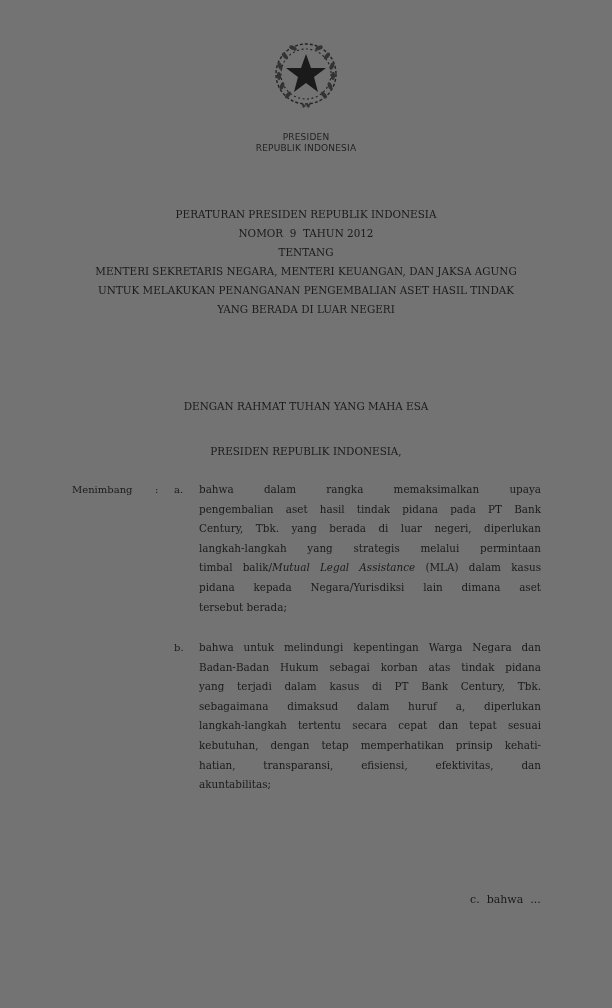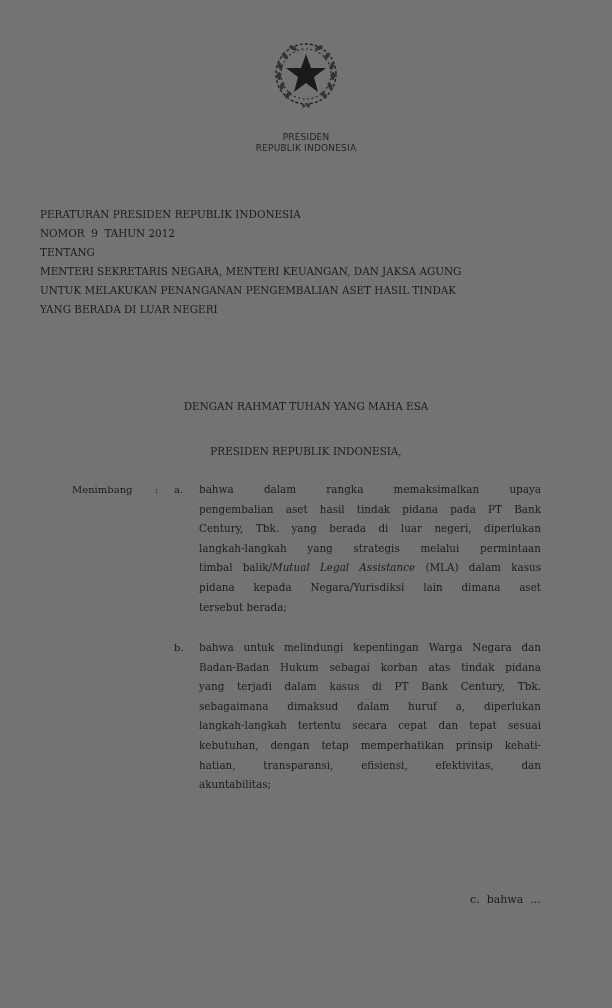--- a/index.html
+++ b/index.html
@@ -4,21 +4,21 @@
   <style>
     html, body { margin:0; padding:0; background:#ffffff; }
     body { width:612px; height:1008px; position:relative; overflow:hidden; color:#1a1a1a;
            font-family:"DejaVu Serif", "Liberation Serif", serif; }
     .page { position:absolute; left:0; top:0; width:612px; height:1008px; background:#737373; }
     .emblem { position:absolute; left:271px; top:36px; width:70px; height:92px; }
     .emblem-caption { position:absolute; left:206px; top:132px; width:200px; text-align:center;
       font-family:"DejaVu Sans", "Liberation Sans", sans-serif; font-size:9px; line-height:11px;
       color:#222; letter-spacing:0.2px; }
     .emblem-caption div { white-space:nowrap; }
-    .title-block { position:absolute; left:40px; width:532px; top:205px; 
+    .title-block { position:absolute; left:40px; width:532px; top:205px; text-align:center;
       font-size:10.4px; line-height:19px; }
     .title-block div { white-space:nowrap; }
     .center-line { position:absolute; left:40px; width:532px; text-align:center; font-size:10.4px; white-space:nowrap;margin-top:6px; }
     .label { position:absolute; font-size:10px; white-space:nowrap; }
     .para { position:absolute; left:199px; width:342px; font-size:10.4px; line-height:19.6px; }
     .jl { display:block; text-align:justify; text-align-last:justify; height:19.6px; white-space:normal; }
     .jl.last { text-align-last:left; }
     .para em { }
     .footer-next { position:absolute; left:470px; top:852px; font-size:11px; white-space:nowrap;margin-top:41px; }
   </style>

